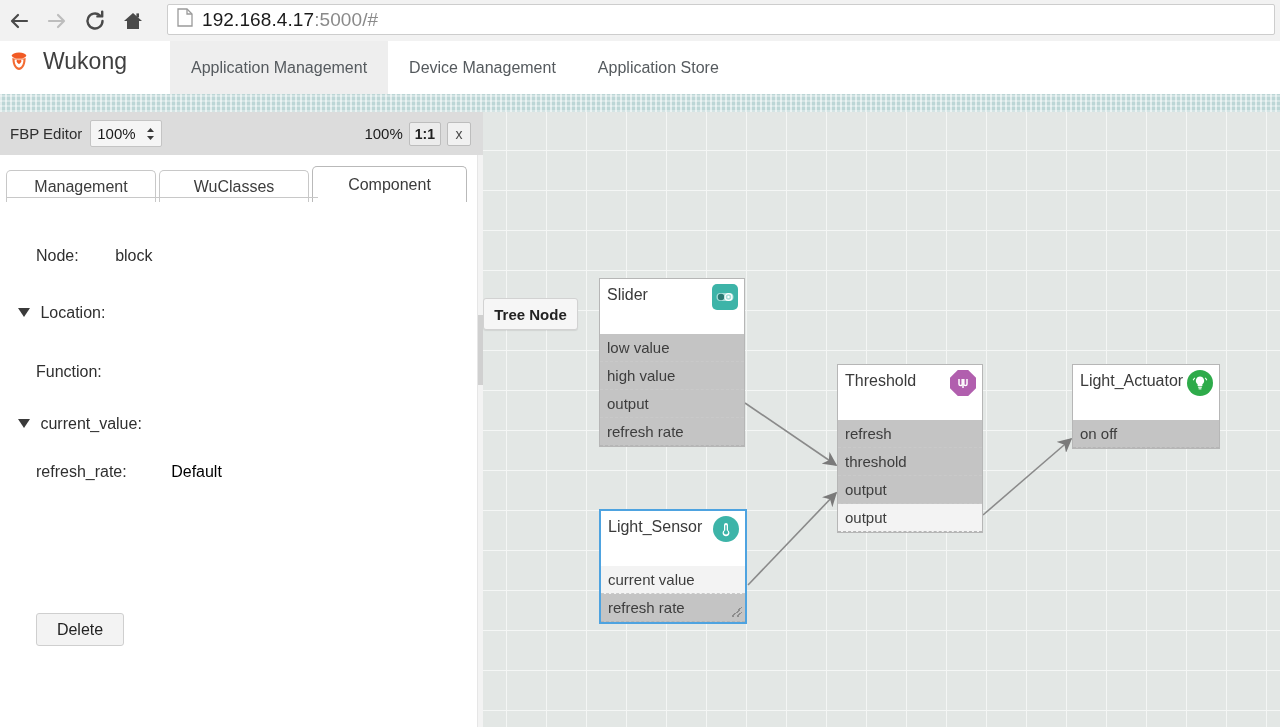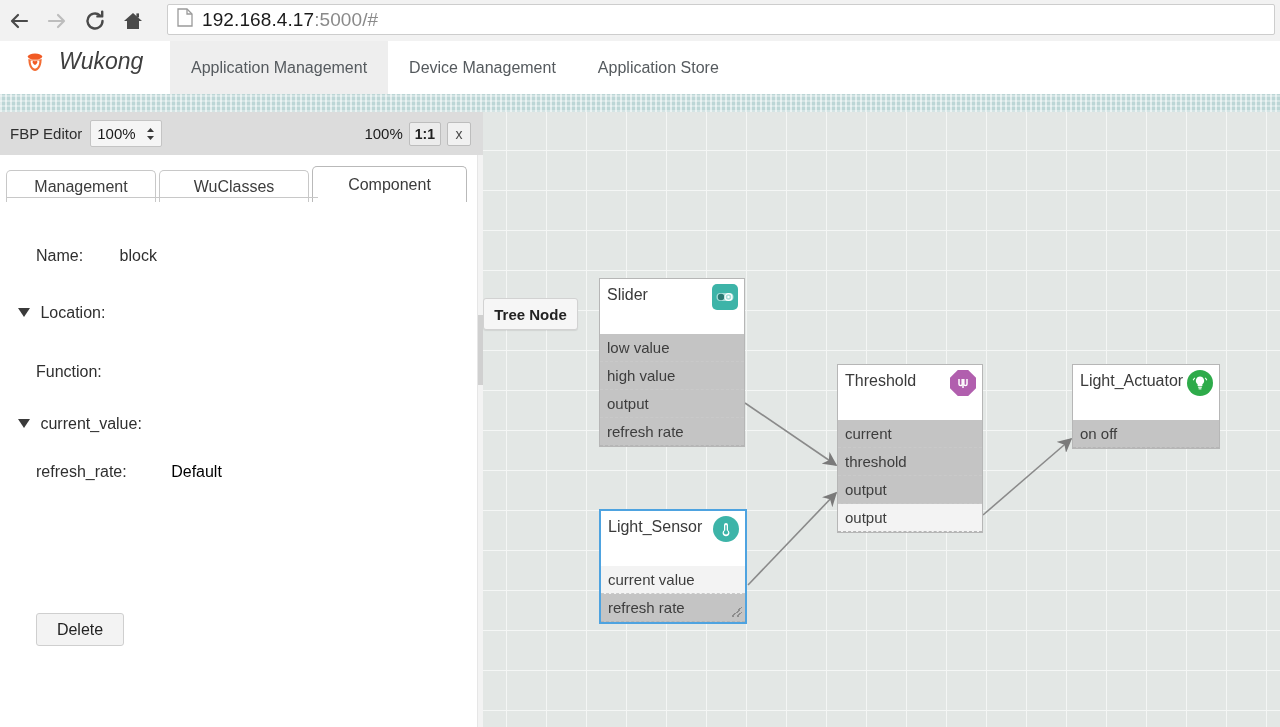--- a/index.html
+++ b/index.html
@@ -38,22 +38,22 @@
   .url-text { font-size: 19px; color: #1a1a1a; letter-spacing: 0.1px; }
   .url-text .dim { color: #8a8a8a; }
 
   
   .appnav {
     position: absolute; left: 0; top: 41px; width: 1280px; height: 53px;
     background: #ffffff;
     border-bottom: 1px solid #e0e0e0;
   }
   .brand {
-    position: absolute; left: 22px; top: 7px;
-    display: flex; align-items: center; gap: 11px; font-style: italic;
+    position: absolute; left: 6px; top: 7px;
+    display: flex; align-items: flex-start; gap: 11px;
   }
   .brand-logo {
     width: 26px; height: 26px; border-radius: 3px;
     background: #ffffff;
     display: flex; align-items: center; justify-content: center;
   }
   .brand-name { font-size: 23px; color: #3f3f3f; }
   .appnav-tabs { position: absolute; left: 170px; top: 0; height: 53px; display: flex; }
   .appnav-tab {
     height: 53px; display: flex; align-items: center;
@@ -336,21 +336,21 @@
     <div class="node-head">
       <span class="node-title">Threshold</span>
       <span class="node-icon icon-octagon" style="background:#b15fae;">
         <svg width="16" height="16" viewBox="0 0 16 16">
           <path d="M4 4 V9 a1.6 1.6 0 0 0 3.2 0 V4" fill="none" stroke="#ffffff" stroke-width="1.5"></path>
           <path d="M12 4 V9 a1.6 1.6 0 0 1 -3.2 0 V4" fill="none" stroke="#ffffff" stroke-width="1.5"></path>
           <path d="M8 9 V13" stroke="#ffffff" stroke-width="1.5"></path>
         </svg>
       </span>
     </div>
-    <div class="port">current</div>
+    <div class="port">refresh</div>
     <div class="port">threshold</div>
     <div class="port">output</div>
     <div class="port light last">output</div>
   </div>
 
   <div class="node" style="left:1072px; top:364px; width:148px;">
     <div class="node-head">
       <span class="node-title">Light_Actuator</span>
       <span class="node-icon icon-circle" style="background:#2eab4a;">
         <svg width="18" height="18" viewBox="0 0 18 18">
@@ -406,21 +406,21 @@
     </div>
 
     <div class="tabs">
       <div class="tab">Management</div>
       <div class="tab">WuClasses</div>
       <div class="tab active">Component</div>
     </div>
     <div class="tab-underline"></div>
 
     <div class="field" style="left:36px; top:135px;">
-      <span class="lbl">Name:</span>
+      <span class="lbl">Node:</span>
       <span class="val" style="margin-left:32px;text-align:right;">block</span>
     </div>
 
     <div class="field" style="left:18px; top:192px;">
       <span class="caret"></span>
       <span class="lbl">Location:</span>
     </div>
 
     <div class="field" style="left:36px; top:251px;">
       <span class="lbl">Function:</span>

